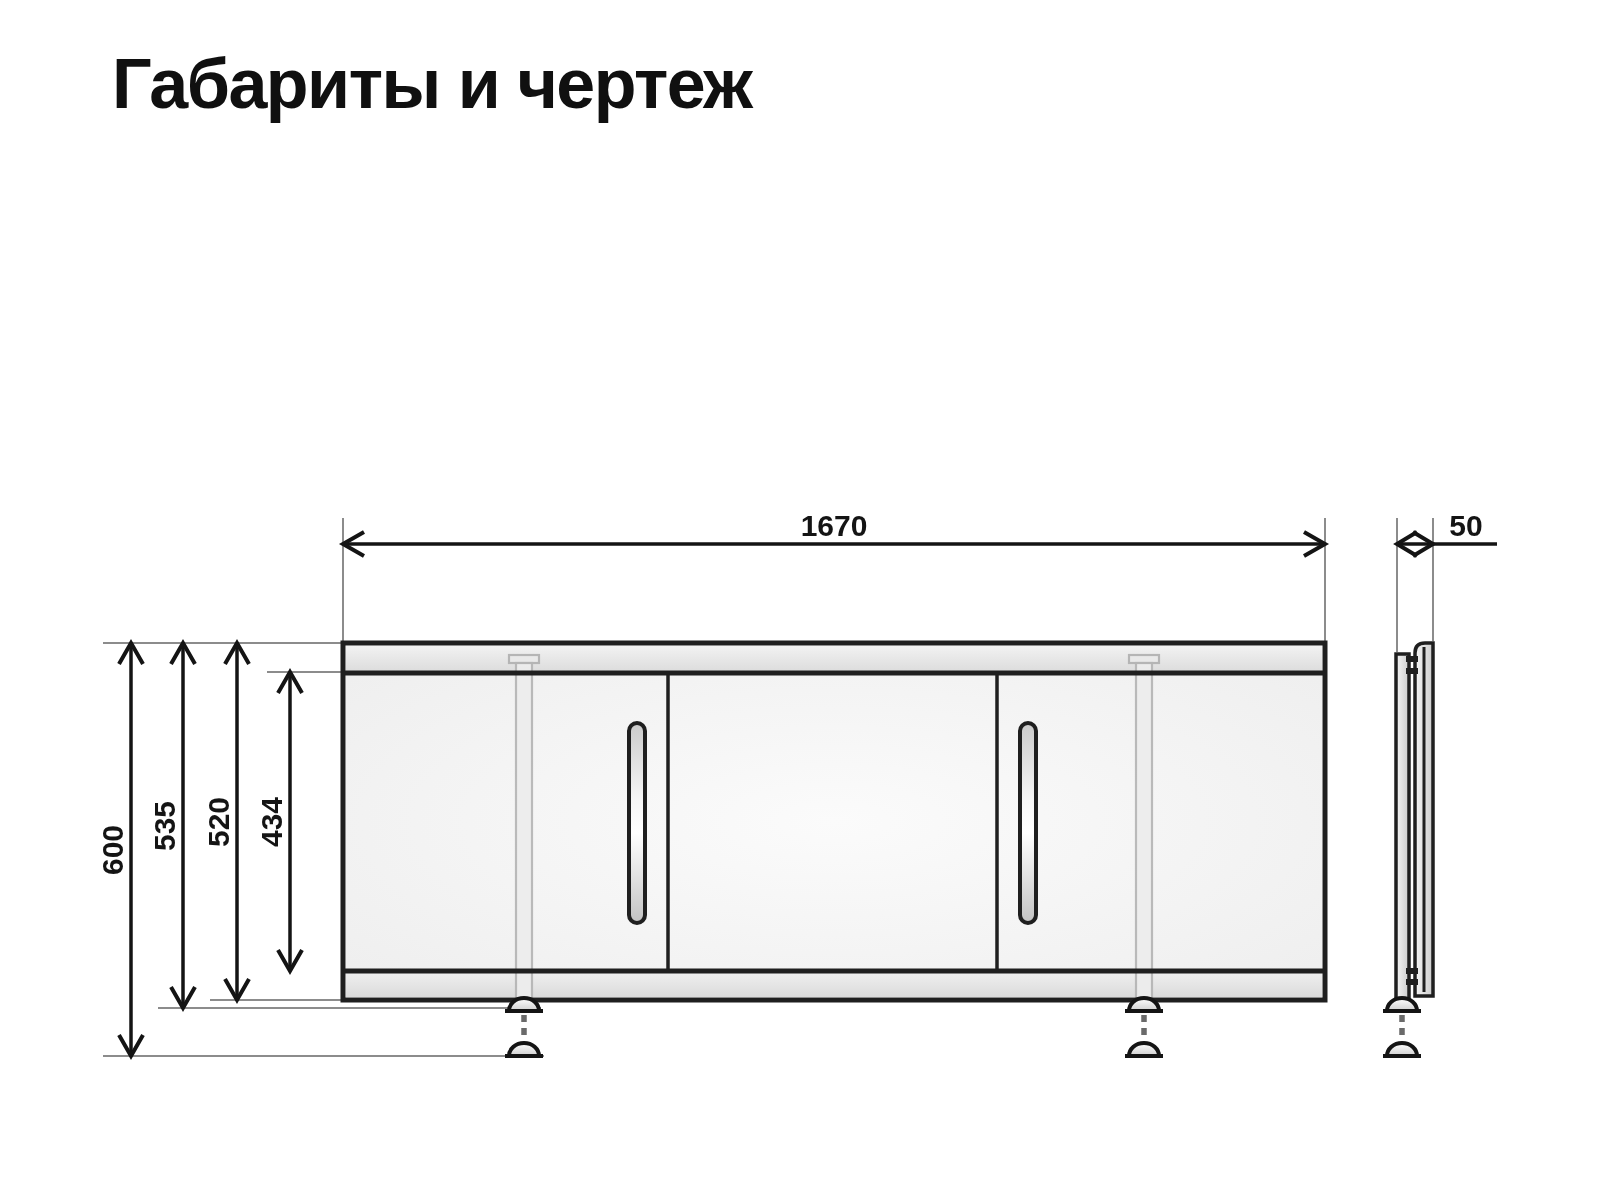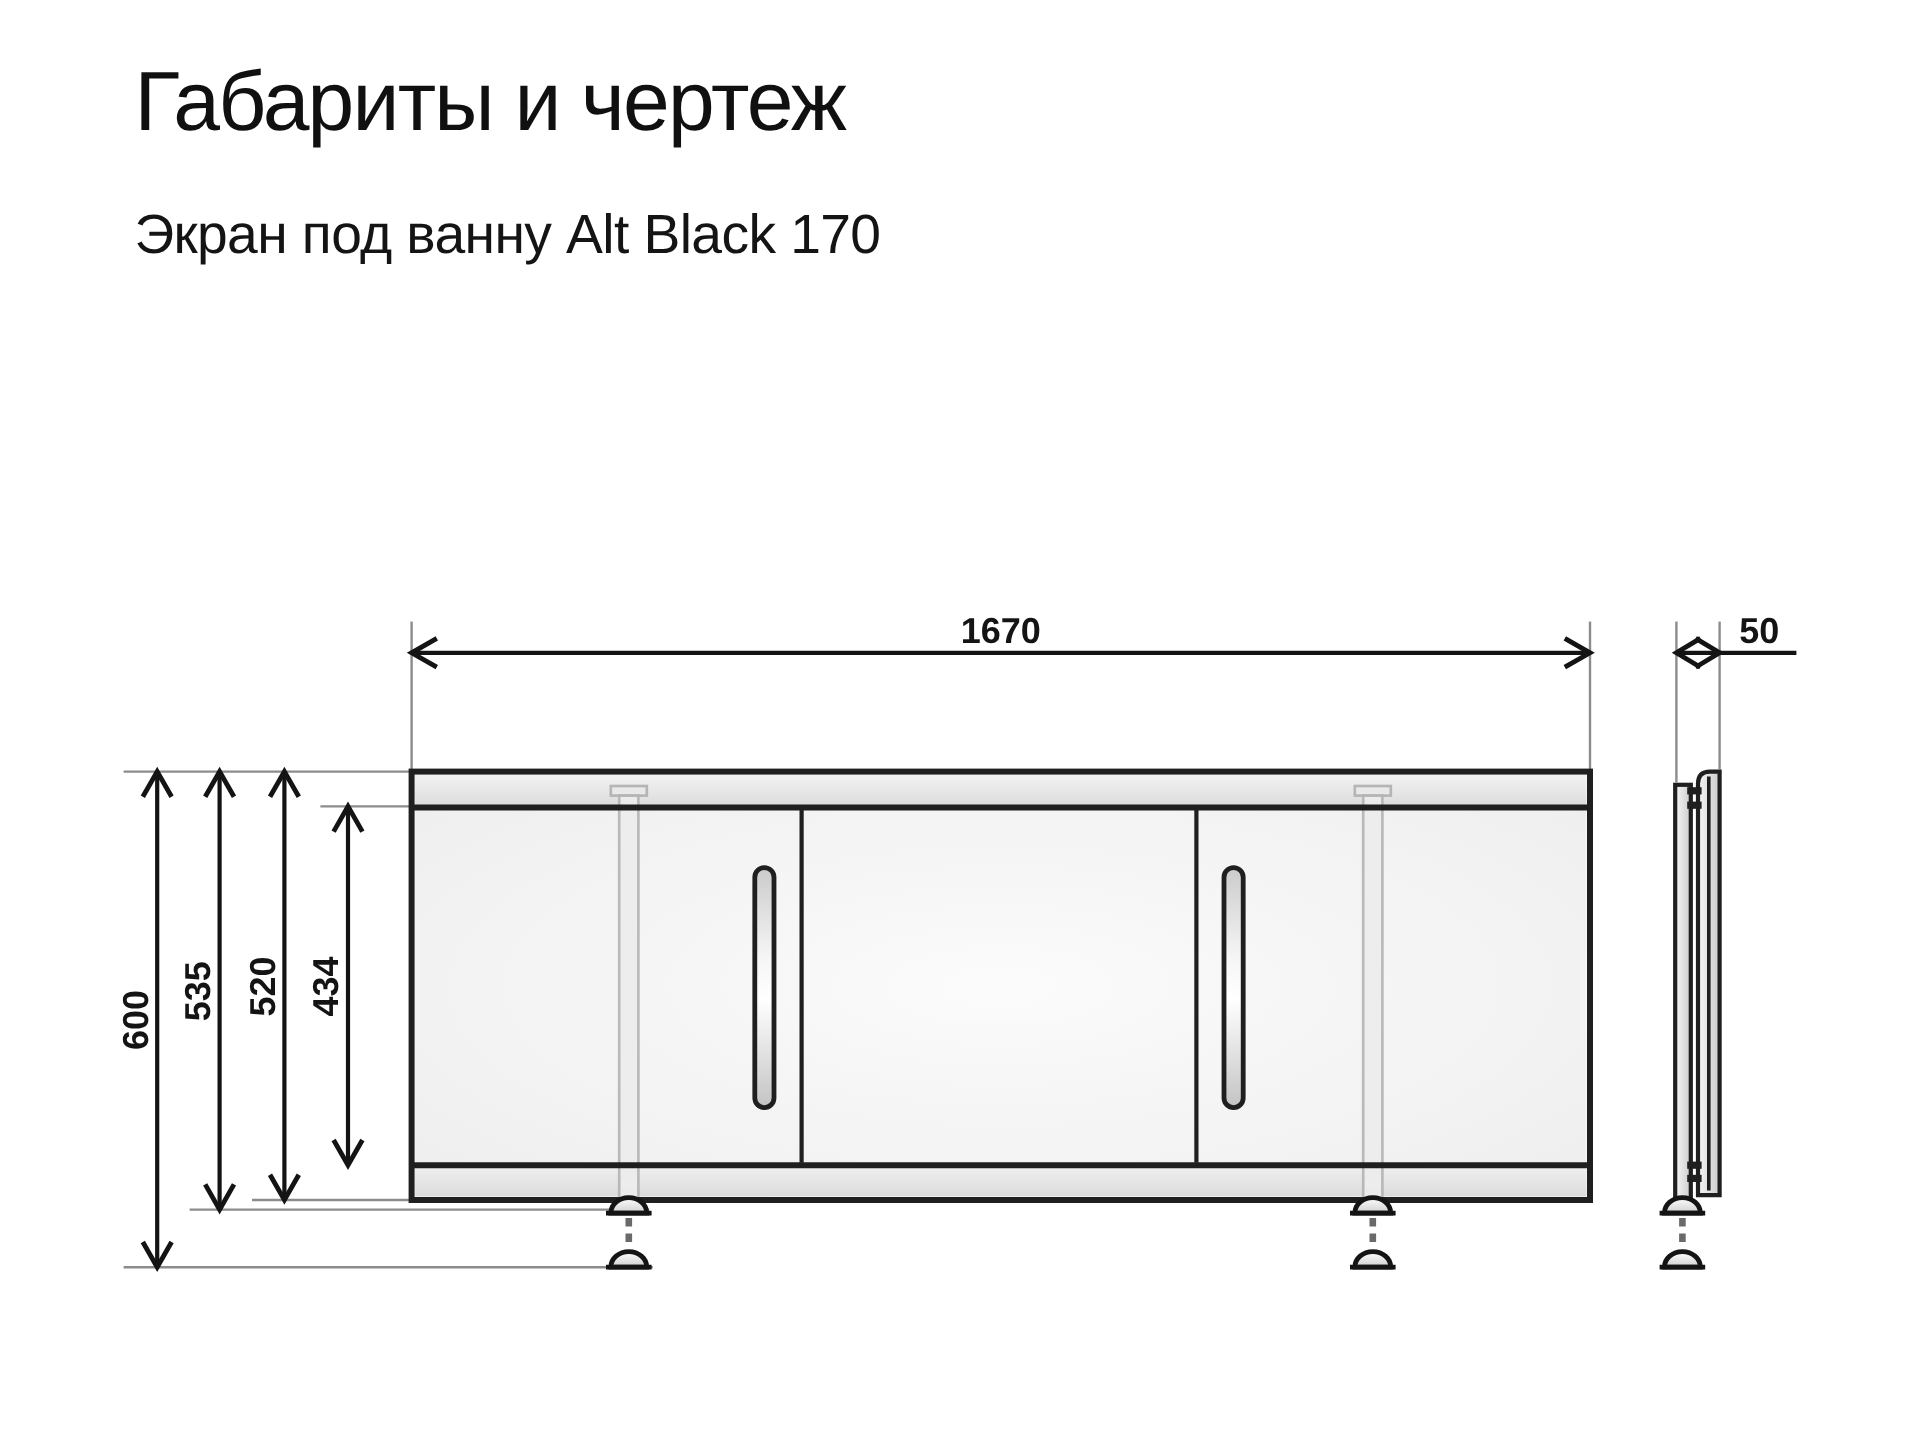--- a/index.html
+++ b/index.html
@@ -1,38 +1,37 @@
 <!DOCTYPE html>
 <html><head>
 <meta charset="utf-8">
 <style>
   html,body{margin:0;padding:0;background:#ffffff;}
   #stage{position:relative;width:1600px;height:1200px;background:#ffffff;overflow:hidden;
          font-family:"Liberation Sans",sans-serif;}
-  .title{position:absolute;left:112px;top:46px;font-weight:400;font-size:70px;line-height:1.1;
+  .title{position:absolute;left:112px;top:46px;font-weight:700;font-size:70px;line-height:1.1;
          color:#101010;letter-spacing:-1.5px;}
   .subtitle{position:absolute;left:112px;top:168px;font-weight:400;font-size:46px;line-height:1.2;
          color:#141414;letter-spacing:-0.5px;}
   svg{position:absolute;left:0;top:0;}
   .ext{stroke:#8c8c8c;stroke-width:2;fill:none;}
   .dim{stroke:#141414;stroke-width:3.5;fill:none;}
   .head{stroke:#141414;stroke-width:4;fill:none;stroke-linejoin:miter;}
   .dark{stroke:#1f1f1f;fill:none;}
   .dim-text{font-family:"Liberation Sans",sans-serif;font-weight:700;font-size:30px;fill:#141414;}
   .leg{stroke:#b5b5b5;stroke-width:2.2;}
   .dash{stroke:#6a6a6a;stroke-width:5.5;stroke-dasharray:7 6;fill:none;}
   .foot{stroke:#141414;stroke-width:4;}
 </style>
 </head>
 <body>
 
 <div id="stage">
 
   <div class="title">Габариты и чертеж</div>
-  <div class="subtitle">Экран под ванну Alt Black 170</div>
 
   <svg width="1600" height="1200" viewBox="0 0 1600 1200">
     <defs>
       <linearGradient id="gRail" x1="0" y1="0" x2="0" y2="1">
         <stop offset="0" stop-color="#f2f2f2"></stop>
           <stop offset="1" stop-color="#dbdbdb"></stop>
       </linearGradient>
       <radialGradient id="gDoor" cx="0.5" cy="0.5" r="0.75">
         <stop offset="0" stop-color="#fbfbfb"></stop>
           <stop offset="1" stop-color="#ededed"></stop>

